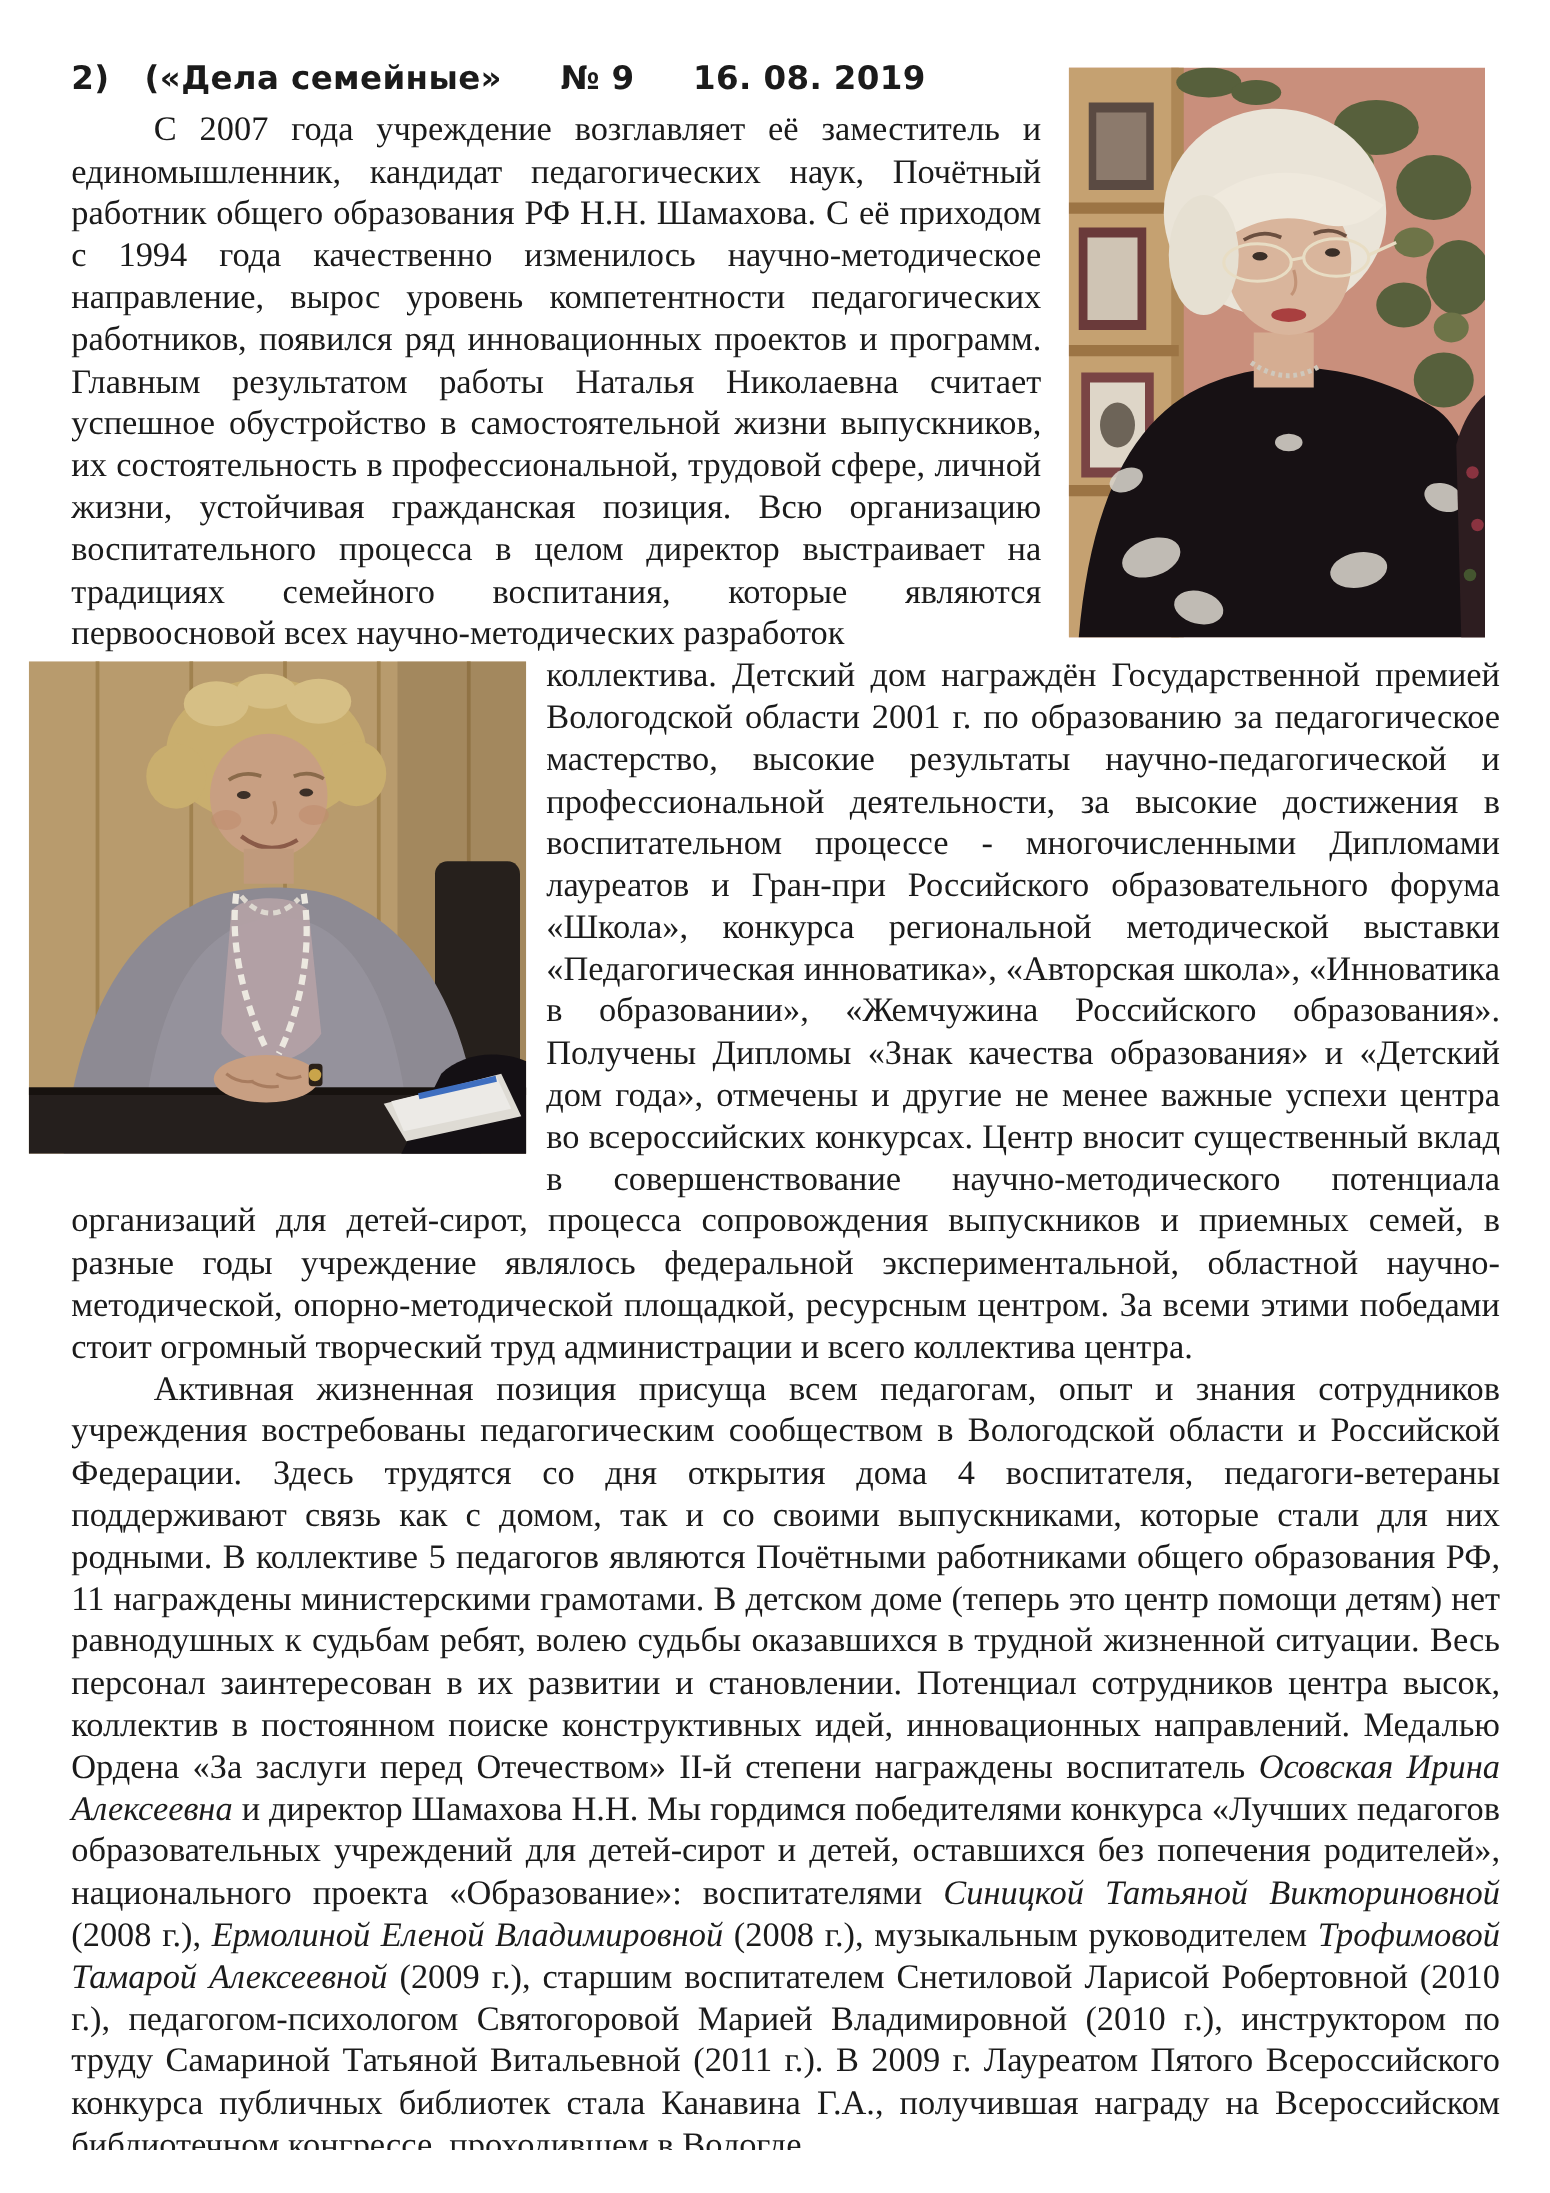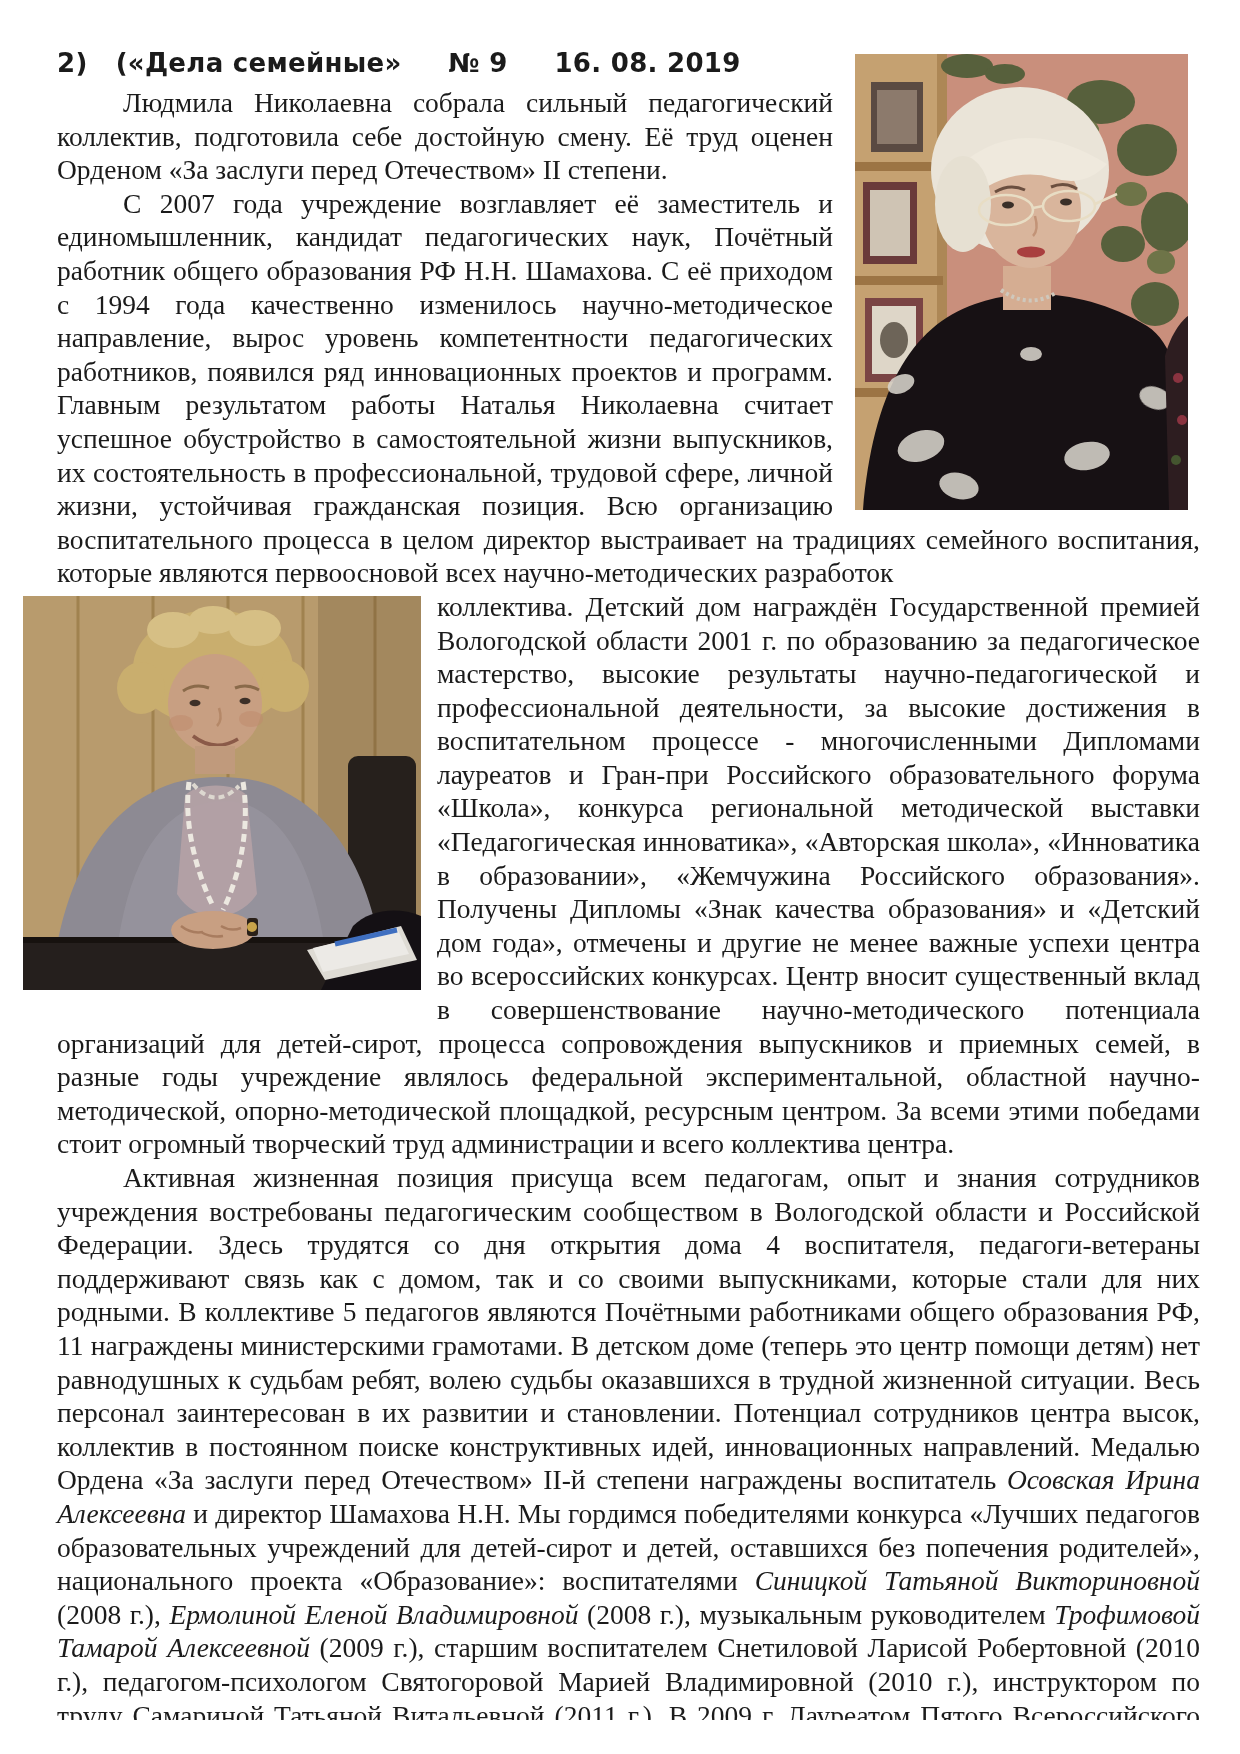--- a/index.html
+++ b/index.html
@@ -126,21 +126,20 @@
 
         <path d="M314,456 L310,302 C318,272 333,262 333,262 L333,456 Z" fill="#2d1d20"></path>
         <circle cx="323" cy="324" r="5" fill="#8a3340"></circle>
         <circle cx="327" cy="366" r="5" fill="#8a3340"></circle>
         <circle cx="321" cy="406" r="5" fill="#44552f"></circle>
       </svg>
     </div>
 
     <h1 class="header">2)   («Дела семейные»     № 9     16. 08. 2019</h1>
 
-    <p class="para indent">Людмила Николаевна собрала сильный педагогический коллектив, подготовила себе достойную смену. Её труд оценен Орденом «За заслуги перед Отечеством» II степени.</p>
 
     <p class="para indent">С 2007 года учреждение возглавляет её заместитель и единомышленник, кандидат педагогических наук, Почётный работник общего образования РФ Н.Н. Шамахова. С её приходом с 1994 года качественно изменилось научно-методическое направление, вырос уровень компетентности педагогических работников, появился ряд инновационных проектов и программ. Главным результатом работы Наталья Николаевна считает успешное обустройство в самостоятельной жизни выпускников, их состоятельность в профессиональной, трудовой сфере, личной жизни, устойчивая гражданская позиция. Всю организацию воспитательного процесса в целом директор выстраивает на традициях семейного воспитания, которые являются первоосновой всех научно-методических разработок</p>
 
     <p class="para">
       <span class="photo-left-float">
         <svg width="398" height="394" viewBox="0 0 398 394" xmlns="http://www.w3.org/2000/svg">
           <rect x="0" y="0" width="398" height="394" fill="#b89b6d"></rect>
           <g stroke="#a0824f" stroke-width="3">
             <line x1="55" y1="0" x2="55" y2="344"></line>
             <line x1="130" y1="0" x2="130" y2="344"></line>

